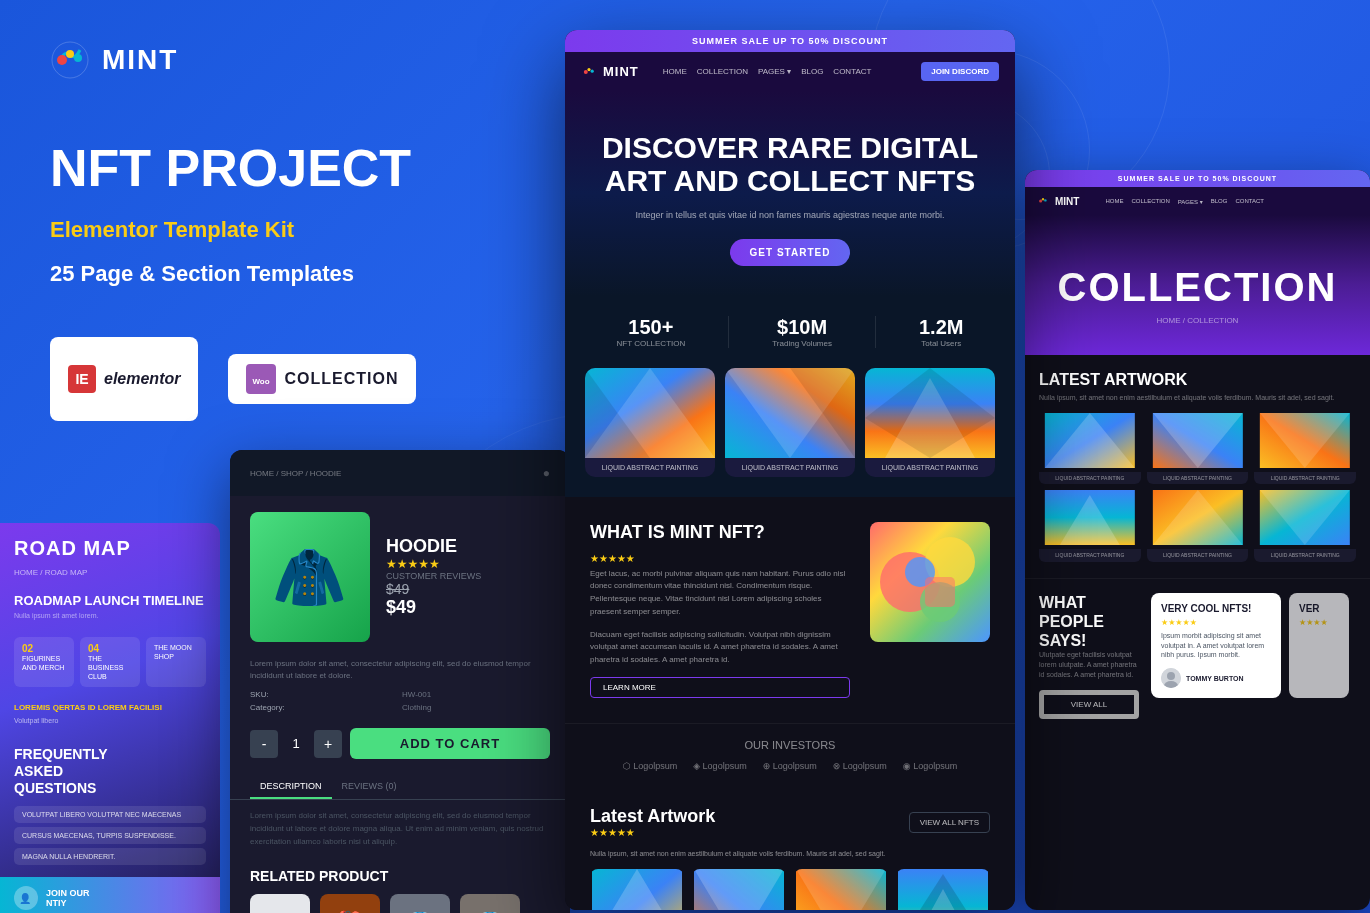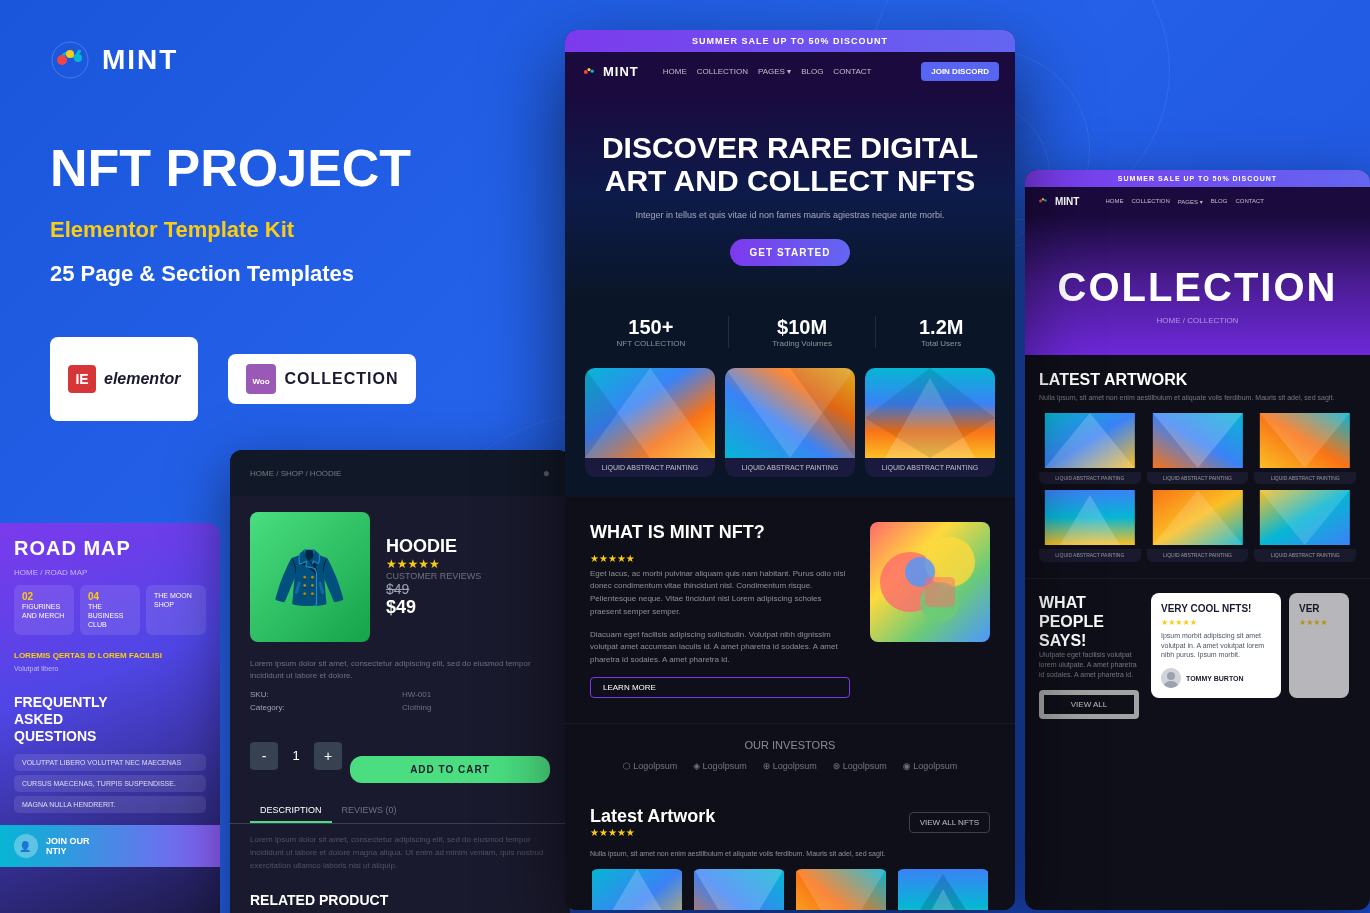--- a/index.html
+++ b/index.html
@@ -299,27 +299,26 @@
       border-radius: 4px;
       font-size: 14px;
       cursor: pointer;
     }
     .qty-val { color: white; font-size: 13px; width: 20px; text-align: center; }
     .add-cart-btn {
       flex: 1;
       background: #4ade80;
       color: #1a1a2e;
       border: none;
-      border-radius: 12px;
+      border-radius: 6px;
       padding: 8px;
-      font-size: 10px;
+      font-size: 13px;
       font-weight: 700;
       cursor: pointer;
       letter-spacing: 1px;
-      margin-top: 28px;
     }
 
     .tabs-row {
       display: flex;
       gap: 0;
       padding: 8px 20px 0;
       border-bottom: 1px solid #374151;
     }
     .tab { font-size: 9px; color: #6b7280; padding: 6px 10px; cursor: pointer; }
     .tab.active { color: white; border-bottom: 2px solid #4ade80; }
@@ -725,20 +724,24 @@
         <text x="15" y="20" text-anchor="middle" fill="white" font-size="8" font-weight="900">Woo</text>
       </svg>
       <span class="woo-label">COLLECTION</span>
     </div>
   </div>
 </div>
 
 <div class="roadmap-card">
   <div class="road-header">ROAD MAP</div>
   <div class="road-sub">HOME / ROAD MAP</div>
+  <div class="road-timeline">
+    <div class="road-timeline-title">ROADMAP LAUNCH TIMELINE</div>
+    <div class="road-timeline-sub">Nulla ipsum sit amet lorem.</div>
+  </div>
   <div class="road-items">
     <div class="road-item">
       <div class="road-item-num">02</div>
       <div class="road-item-label">FIGURINES AND MERCH</div>
     </div>
     <div class="road-item">
       <div class="road-item-num">04</div>
       <div class="road-item-label">THE BUSINESS CLUB</div>
     </div>
     <div class="road-item">

